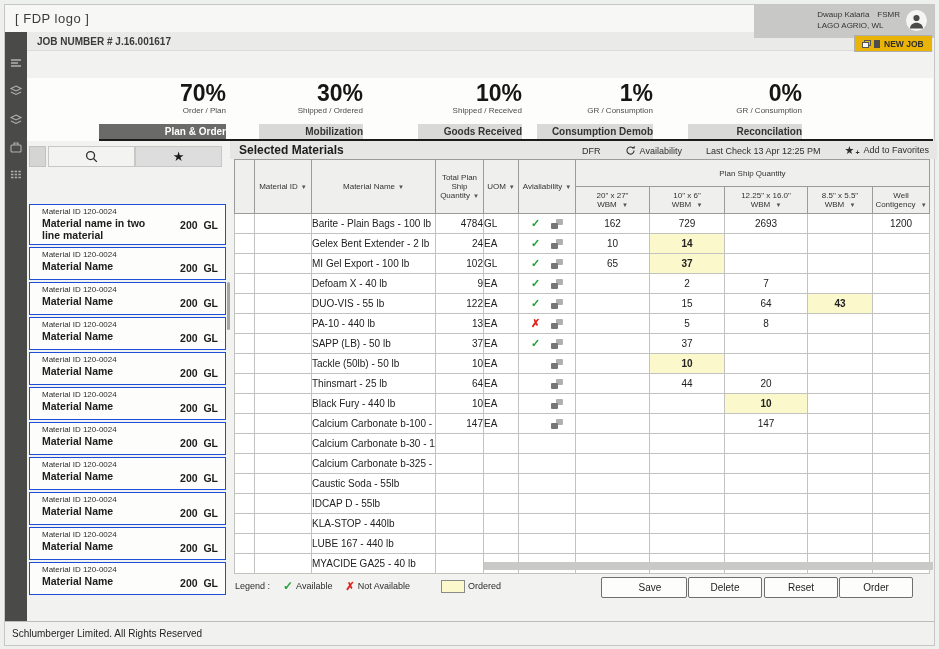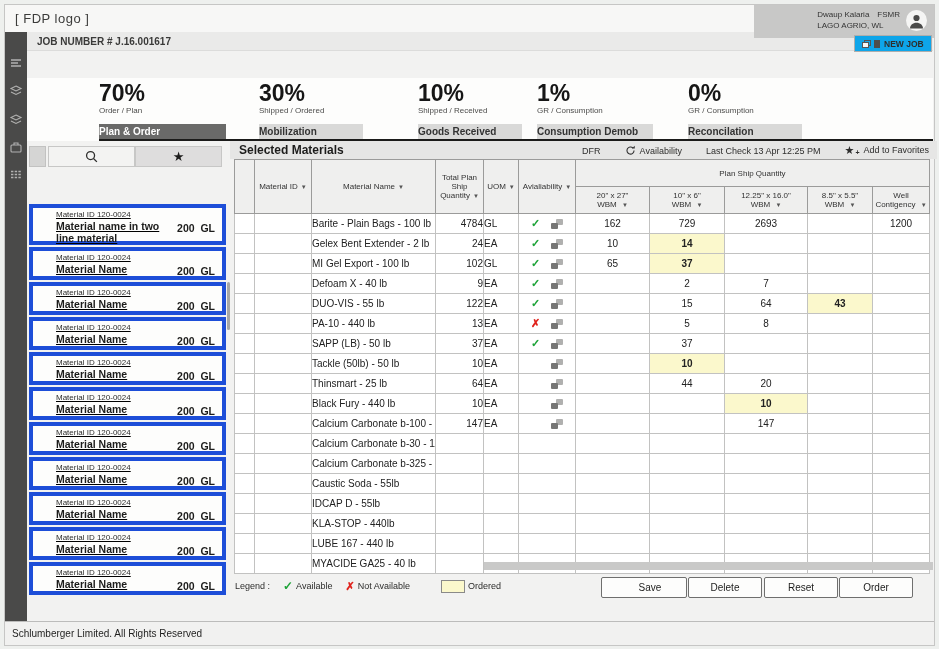--- a/index.html
+++ b/index.html
@@ -15,54 +15,54 @@
   .usertext .role{margin-left:8px;}
   .avatar{position:absolute;right:7px;top:5px;width:21px;height:21px;border-radius:50%;background:#f5f5f4;overflow:hidden;}
 
   
   .leftstrip{left:0;top:27px;width:22px;height:589px;background:#4a4a49;display:flex;flex-direction:column;align-items:center;padding-top:24px;gap:14px;box-sizing:border-box;}
   .stripicon{width:14px;height:14px;opacity:.85;}
 
   
   .jobbar{left:22px;top:27px;width:906px;height:18px;background:#eaeae9;border-bottom:1px solid #dcdcdb;}
   .jobnum{left:32px;top:31px;font-size:10px;font-weight:bold;color:#3a3a39;z-index:2;}
-  .newjob{left:849px;top:30px;height:15px;background:#0ea5e9;border:1px solid #aeaead;display:flex;align-items:center;gap:4px;padding:0 7px;z-index:6;}
+  .newjob{left:849px;top:30px;height:15px;background:#eab308;border:1px solid #aeaead;display:flex;align-items:center;gap:4px;padding:0 7px;z-index:6;}
   .newjob .lbl{font-size:8.5px;font-weight:bold;color:#2e2e2d;}
   .ic-copy{width:8px;height:7px;position:relative;}
   .ic-copy::before{content:"";position:absolute;left:2px;top:0;width:5px;height:4px;border:1px solid #555;}
   .ic-copy::after{content:"";position:absolute;left:0;top:2px;width:5px;height:4px;background:#f6f6f5;border:1px solid #555;}
   .ic-doc{width:6px;height:8px;background:#4d4d4c;}
 
   
   .tabbar{left:22px;top:45px;width:906px;height:28px;background:#e2e2e1;display:flex;align-items:flex-end;padding-left:33px;gap:29px;box-sizing:border-box;}
   .tab{font-size:11px;color:#9f9f9e;font-weight:bold;padding-bottom:8px;}
   .tab.active{color:#111;border-bottom:2px solid #111;padding-bottom:6px;}
 
   
   .kpiarea{left:22px;top:73px;width:906px;height:63px;background:#fdfdfc;}
-  .kpi{position:absolute;top:76px;height:58px;text-align:left;}
+  .kpi{position:absolute;top:76px;height:58px;text-align:right;}
   .kpi .pct{font-size:23px;font-weight:bold;color:#161616;line-height:24px;}
   .kpi .metric{font-size:8px;color:#4c4c4b;line-height:11px;}
   .kpi .pill{position:absolute;left:0;right:0;bottom:0;height:15px;line-height:15px;font-size:10px;font-weight:bold;background:#d9d9d8;color:#333;}
   .kpi .pill.active{background:#6a6a69;color:#fff;}
   .kpi1{left:94px;width:127px;}
   .kpi2{left:254px;width:104px;}
   .kpi3{left:413px;width:104px;}
   .kpi4{left:532px;width:116px;}
   .kpi5{left:683px;width:114px;}
   .kpiline{left:94px;top:134px;width:834px;height:2px;background:#1b1b1a;}
 
   
   .sq{left:24px;top:141px;width:17px;height:21px;background:#d5d5d4;border:1px solid #c2c2c1;box-sizing:border-box;}
   .sidetab{top:141px;width:87px;height:21px;display:flex;align-items:center;justify-content:center;border:1px solid #c7c7c6;box-sizing:border-box;}
   .searchtab{left:43px;background:#f3f3f2;}
   .startab{left:130px;background:#dedddd;font-size:13px;color:#1c1c1b;line-height:21px;}
   .searchbox{left:24px;top:165px;width:197px;height:28px;background:#fff;border:1px solid #8c8c8b;box-sizing:border-box;font-size:10px;color:#333;padding:0 7px;font-family:"Liberation Sans",sans-serif;}
   .list{left:24px;top:199px;width:197px;}
-  .card{position:relative;background:#fdfdfc;border:4px solid #1d4ed8;height:33px;margin-bottom:2px;box-sizing:border-box;padding:2px 23px;text-decoration:underline;}
+  .card{position:relative;background:#fdfdfc;border:1px solid #1d4ed8;height:33px;margin-bottom:2px;box-sizing:border-box;padding:2px 12px;}
   .card.tall{height:41px;}
   .cid{font-size:8px;color:#2d2d2c;line-height:10px;}
   .cname{font-size:10.5px;font-weight:bold;color:#1c1c1b;line-height:12px;width:118px;}
   .cqty{position:absolute;right:7px;top:14px;font-size:10.5px;font-weight:bold;color:#1c1c1b;}
   .sidethumb{left:222px;top:277px;width:3px;height:48px;background:#a6a6a5;border-radius:2px;}
 
   
   .titlebar{left:225px;top:136px;width:707px;height:18px;background:#e6e6e5;display:flex;align-items:center;}
   .mtitle{font-size:12px;font-weight:bold;color:#1d1d1c;margin-left:9px;}
   .tools{margin-left:auto;display:flex;align-items:flex-end;gap:24px;padding-right:8px;font-size:9px;color:#2e2e2d;}

